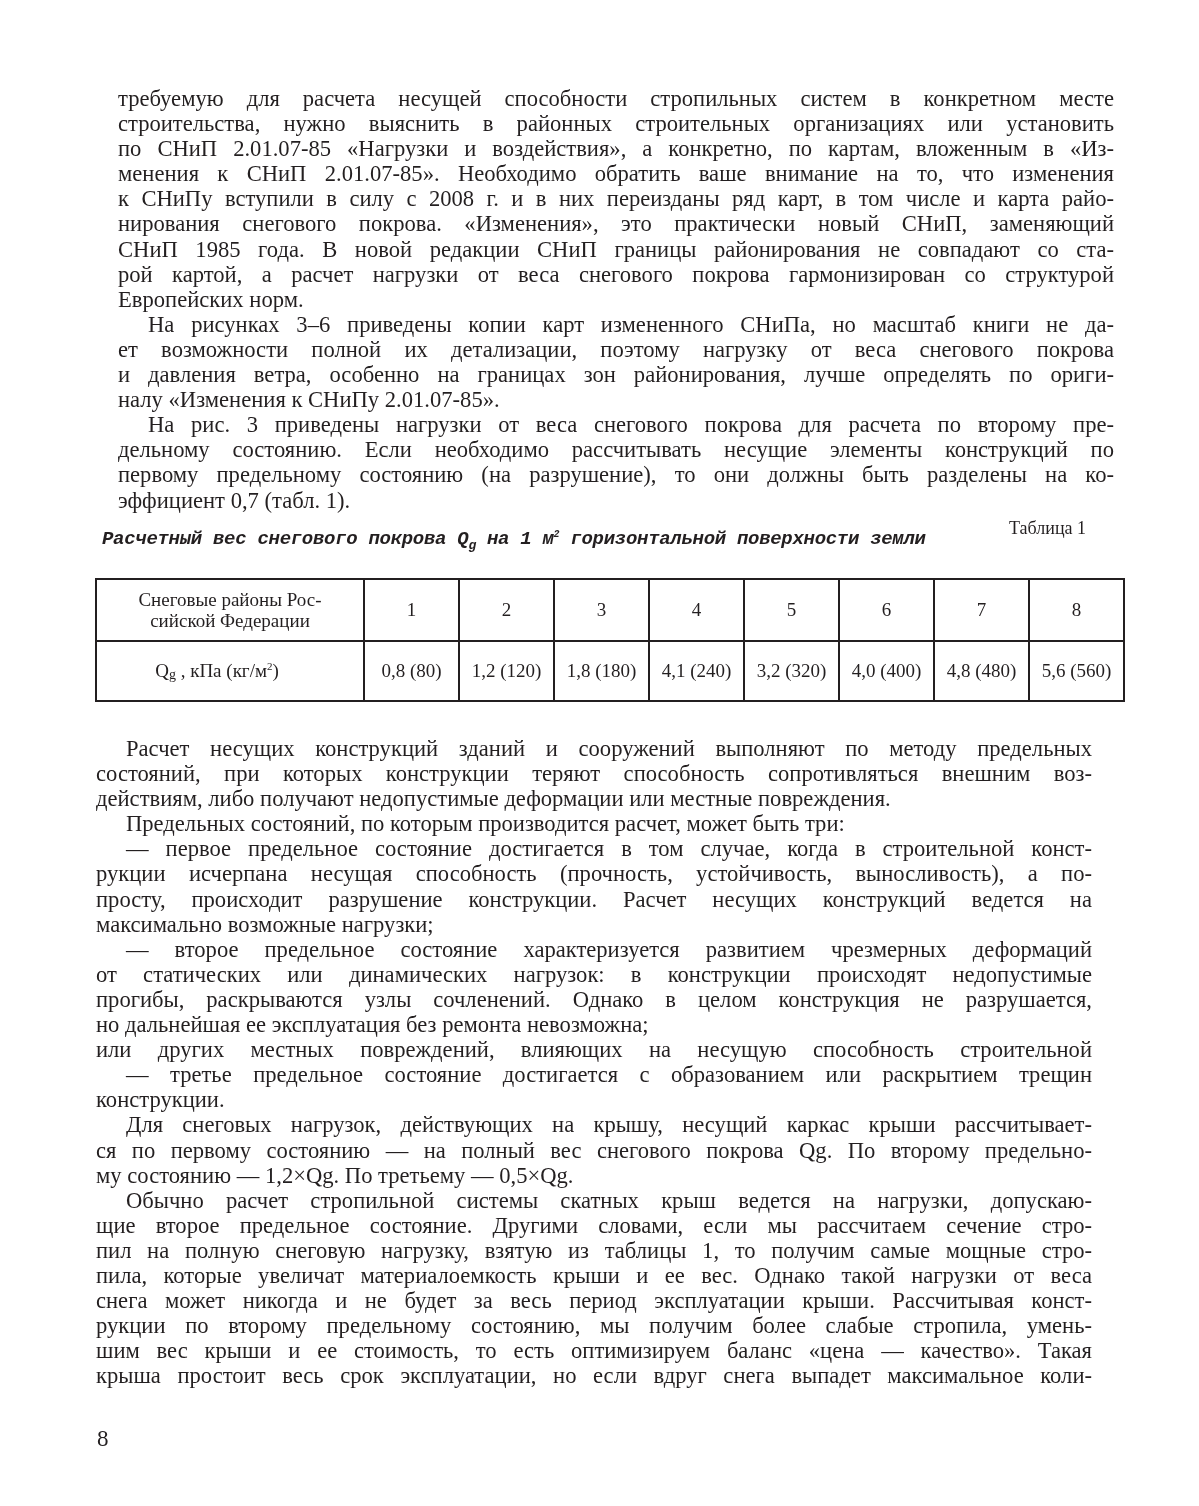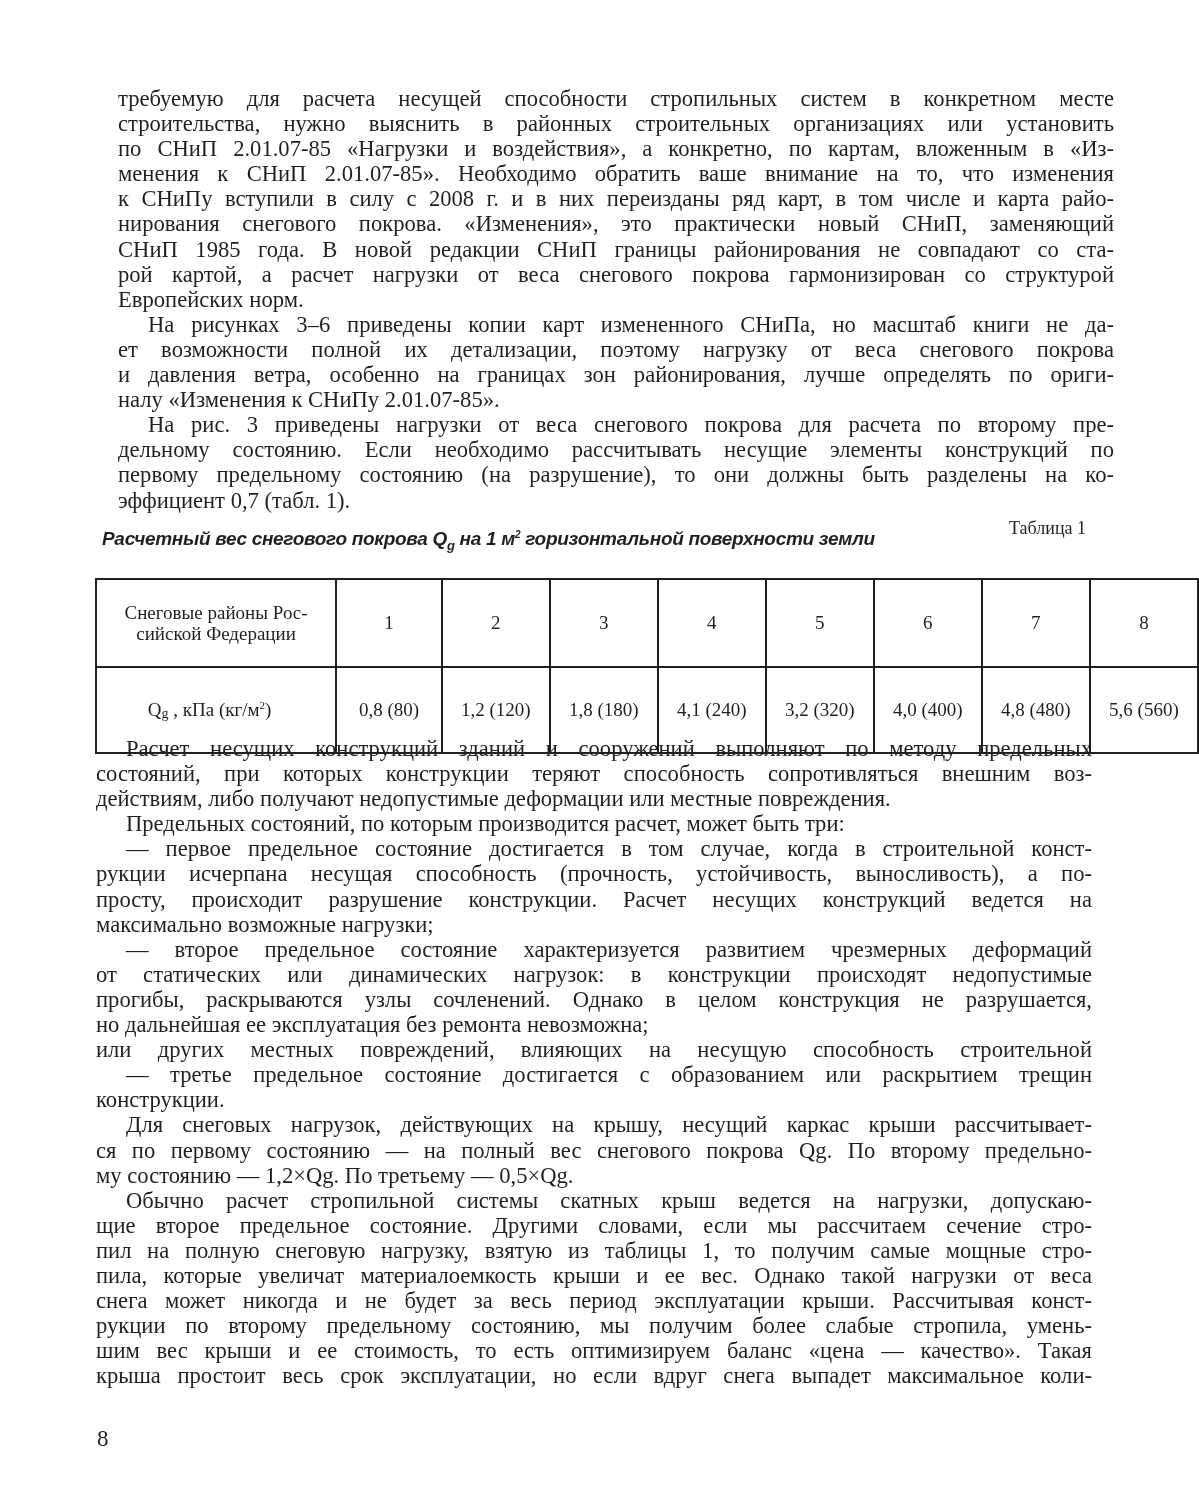--- a/index.html
+++ b/index.html
@@ -2,26 +2,26 @@
 <html><head>
   <meta charset="utf-8">
   <style>
     html, body { margin: 0; padding: 0; background: #ffffff; }
     body { width: 1199px; height: 1506px; position: relative; overflow: hidden; color: #231f20; }
     .page { position: absolute; left: 96px; top: 86px; width: 996px; font-family: "DejaVu Serif", "Liberation Serif", serif; margin-left: 22px; }
     .para { font-family: "Liberation Serif", "DejaVu Serif", serif; font-size: 22.6px; line-height: 25.1px; text-align: justify; margin: 0; }
     .line { display: block; white-space: nowrap; text-align-last: justify; text-align: justify; }
     .line.last { text-align-last: left; }
     .tbl-head { position: absolute; left: 96px; top: 518px; width: 996px; height: 30px; }
-    .tbl-caption { position: absolute; left: 6px; top: 10px; font-family: Liberation Sans, sans-serif; font-weight: bold; font-style: italic; font-size: 19px; letter-spacing: -0.3px; white-space: nowrap; }
+    .tbl-caption { position: absolute; left: 6px; top: 10px; font-family: Liberation Mono, monospace; font-weight: bold; font-style: italic; font-size: 19px; letter-spacing: -0.3px; white-space: nowrap; }
     .tbl-caption sub { font-size: 13px; }
     .tbl-caption sup { font-size: 10px; }
     .tbl-label { position: absolute; right: 6px; top: 0px; font-family: "Liberation Serif", serif; font-size: 18px; }
     table.snow { position: absolute; left: 95px; top: 578px; border-collapse: collapse; font-family: "Liberation Serif", serif; font-size: 19px; color: #231f20; }
-    table.snow td { border: 2px solid #231f20; text-align: center; padding: 13px; }
+    table.snow td { border: 2px solid #231f20; text-align: center; padding: 0; }
     table.snow tr.r1 td { height: 60px; }
     table.snow tr.r2 td { height: 58px; }
     td.rowhead { width: 240px; line-height: 21px; }
     td.valcell { width: 93px; }
     td.rowhead-q { text-align: right; padding-right: 26px !important; }
     .q-sub { font-size: 14px; vertical-align: -2px; }
     .page-num { position: absolute; left: 97px; top: 1426px; font-family: "Liberation Serif", serif; font-size: 23px; }
     .section2 { position: absolute; left: 96px; top: 736px; width: 996px; }
   </style>
 </head>

